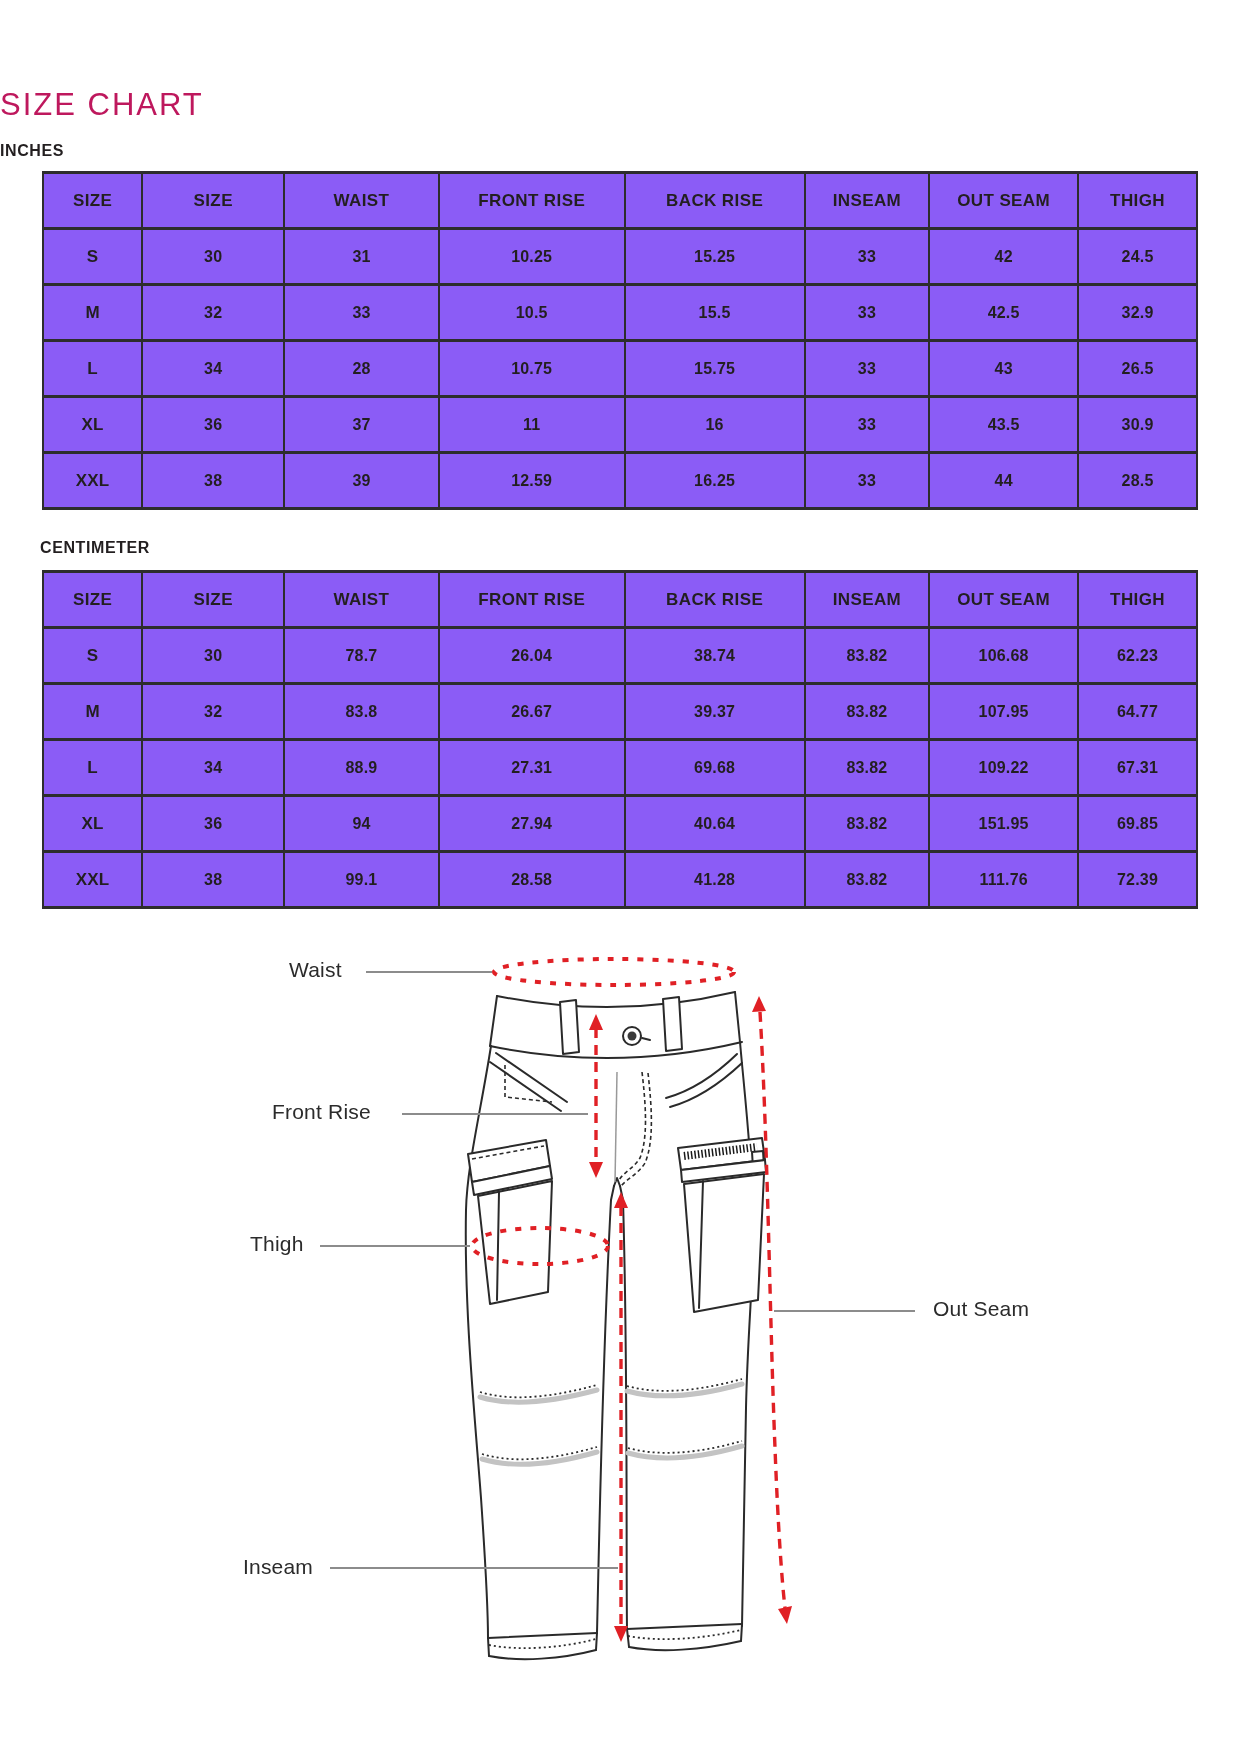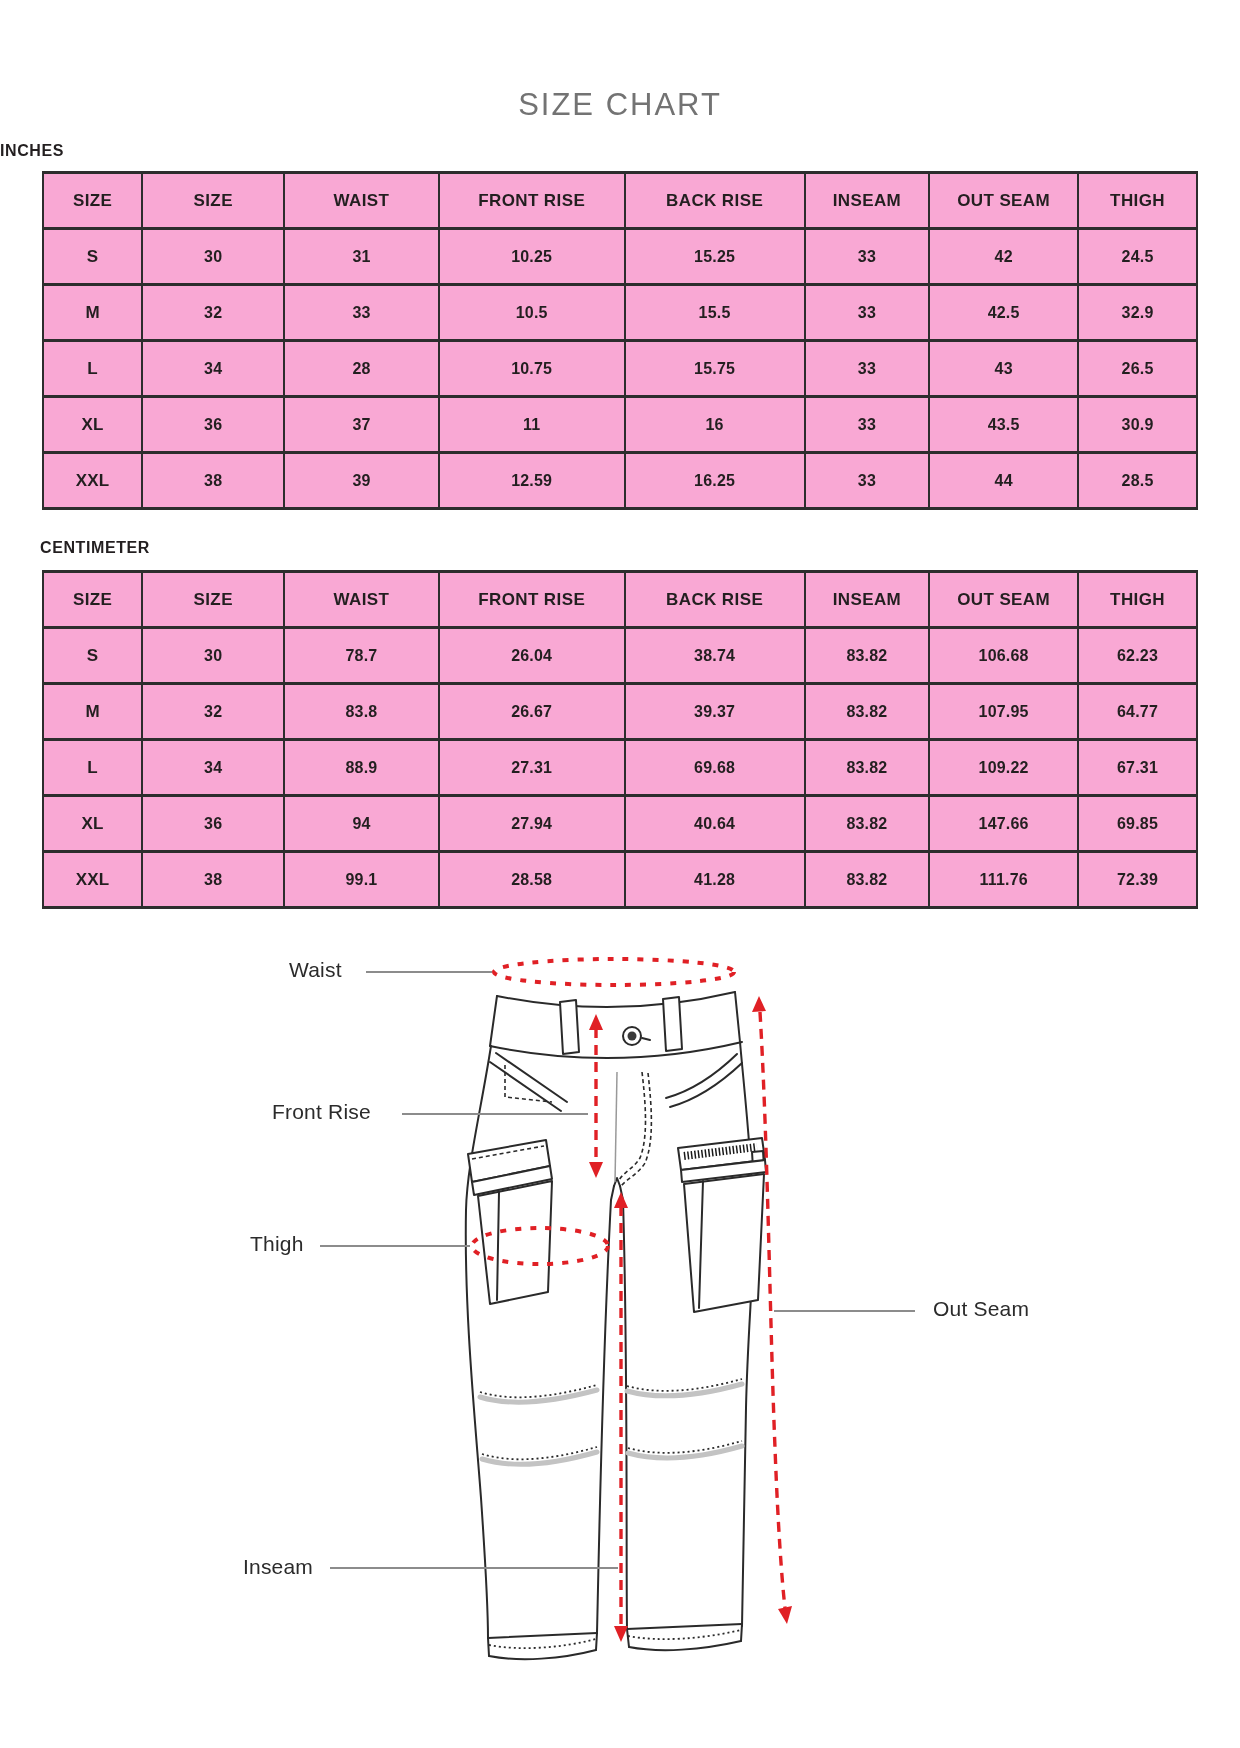--- a/index.html
+++ b/index.html
@@ -9,36 +9,35 @@
     background: #ffffff;
     font-family: "Liberation Sans", "DejaVu Sans", sans-serif;
     color: #231f20;
     position: relative;
     --red: #e02025;
     --gray: #8c8c8c;
     --ink: #2a2a2a;
   }
   .page-title {
     position: absolute; top: 66px; left: 0; width: 100%;
-    text-align: center;
     font-size: 31px; font-weight: 400; letter-spacing: 2px;
-    color: #737373;
+    color: #be185d;
   }
   .unit-label {
     position: absolute; left: 0; width: 100%;
     text-align: left;
     font-size: 16px; font-weight: 700; letter-spacing: 0.6px;
     color: #231f20;
   }
   #inches-label { top: 142px; }
   #cm-label { top: 539px; margin-left: 40px; }
   table.size-table {
     position: absolute; left: 42px; width: 1156px;
     border-collapse: collapse; table-layout: fixed;
-    background: #f9a8d4;
+    background: #8b5cf6;
   }
   #table-inches { top: 171px; }
   #table-cm { top: 570px; }
   .size-table th, .size-table td {
     border: 2px solid #2d2d2d;
     border-top-width: 3px; border-bottom-width: 3px;
     text-align: center; vertical-align: middle;
     height: 56px; padding: 0;
   }
   .size-table th {
@@ -214,21 +213,21 @@
         <td>109.22</td>
         <td>67.31</td>
       </tr>
       <tr>
         <td>XL</td>
         <td>36</td>
         <td>94</td>
         <td>27.94</td>
         <td>40.64</td>
         <td>83.82</td>
-        <td>147.66</td>
+        <td>151.95</td>
         <td>69.85</td>
       </tr>
       <tr>
         <td>XXL</td>
         <td>38</td>
         <td>99.1</td>
         <td>28.58</td>
         <td>41.28</td>
         <td>83.82</td>
         <td>111.76</td>

